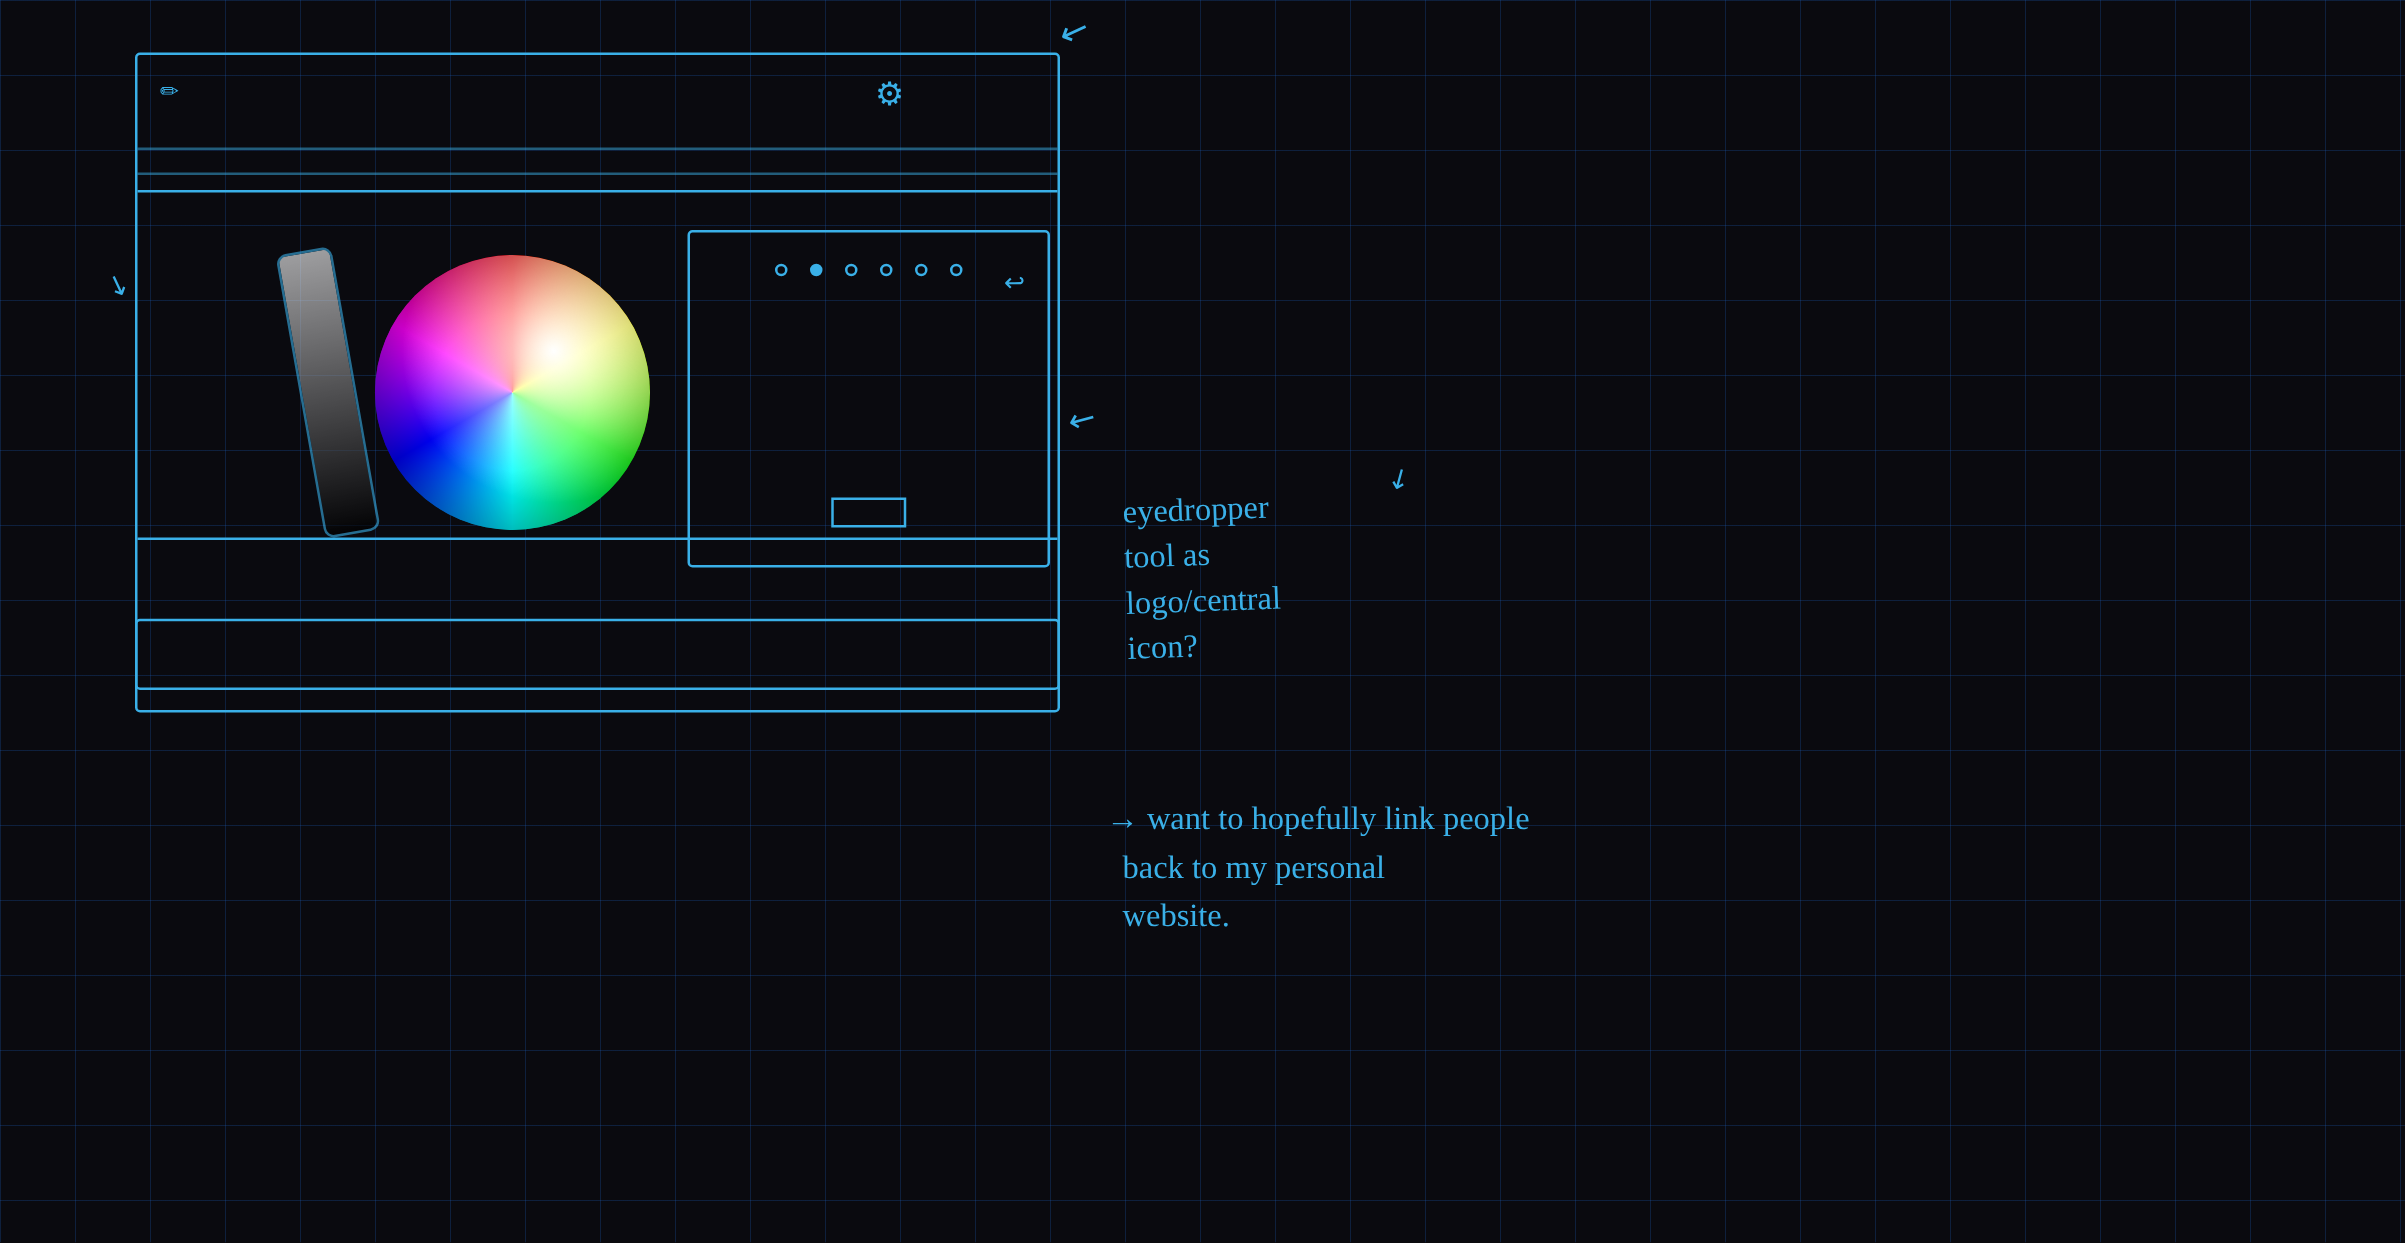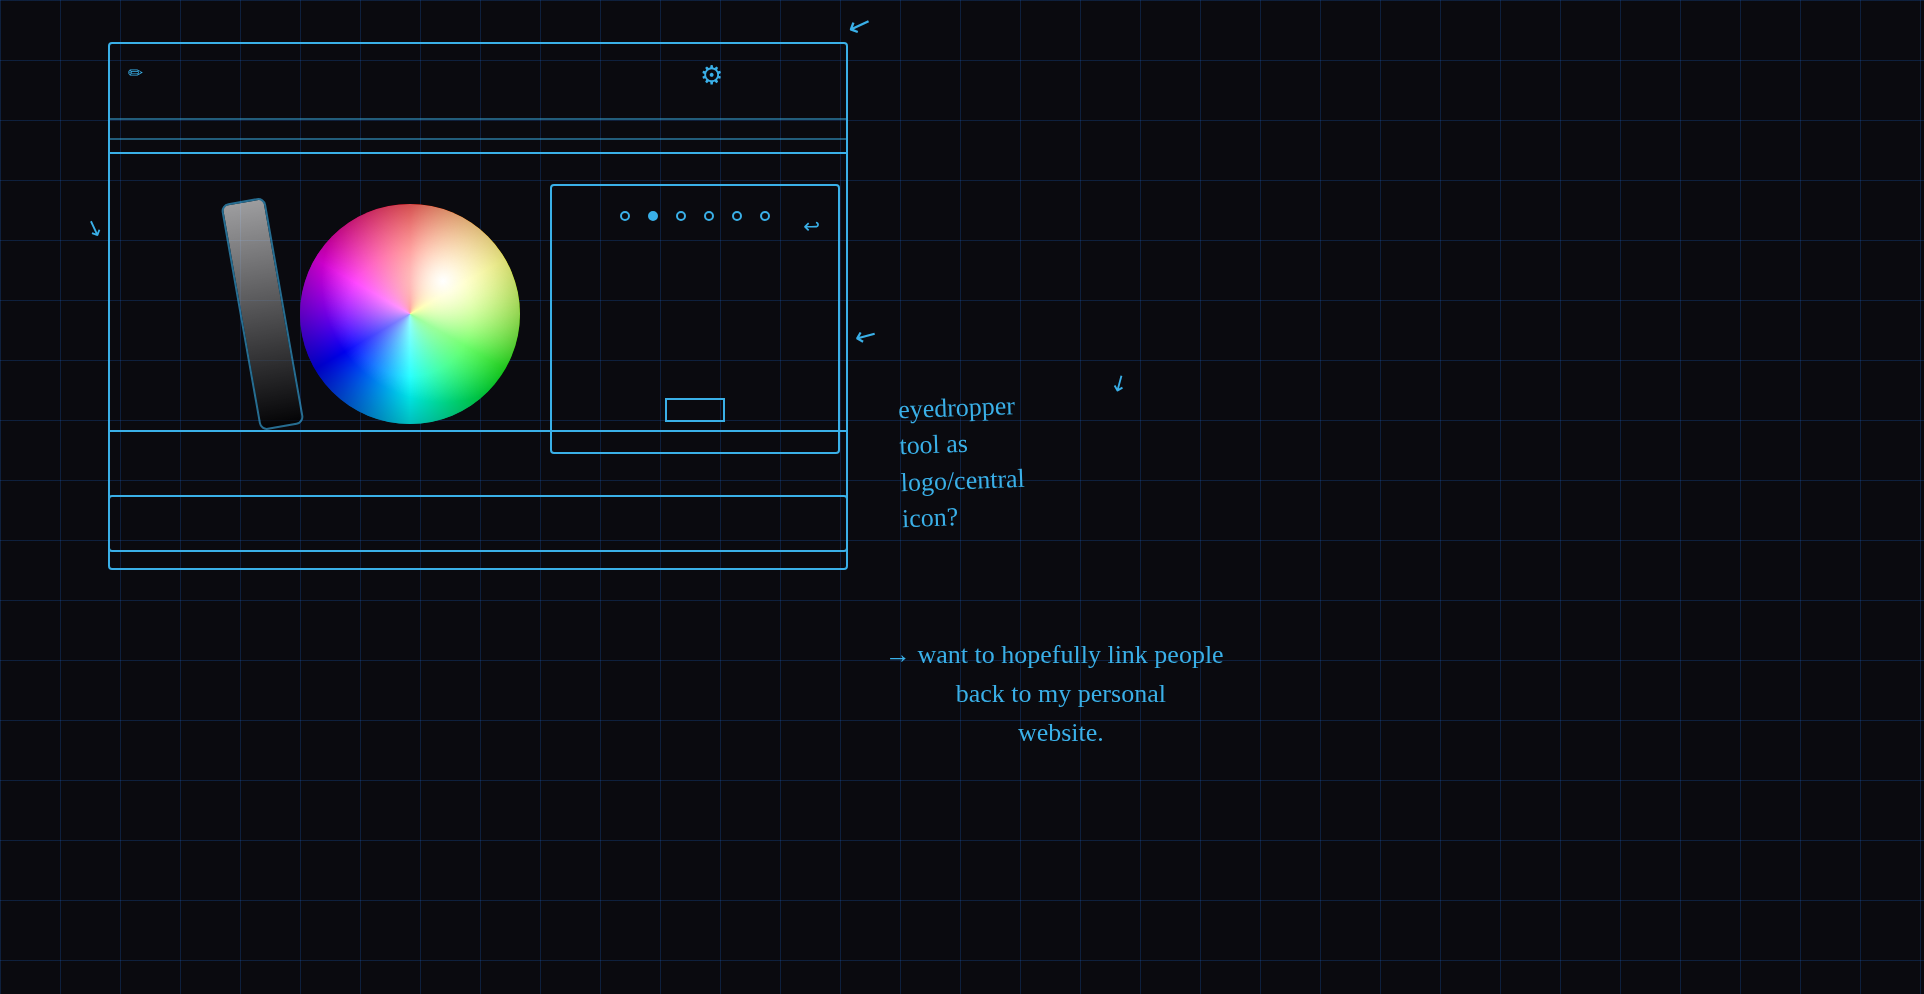--- a/index.html
+++ b/index.html
@@ -241,13 +241,13 @@
 <span class="handwritten" style="position:absolute; top:120px; left:880px; color:#3ab0e8; font-size:26px; line-height:1.3; transform:rotate(-3deg);"></span>
 
 <span class="handwritten" style="position:absolute; top:230px; left:885px; color:#3ab0e8; font-size:26px; line-height:1.3; transform:rotate(-3deg);"></span>
 
 <span style="position:absolute; top:320px; left:855px; color:#3ab0e8; font-size:26px; transform:rotate(30deg);">↙</span>
 
 <span class="handwritten" style="position:absolute; top:390px; left:900px; color:#3ab0e8; font-size:26px; line-height:1.4; transform:rotate(-2deg); max-width:380px;">eyedropper<br>tool as<br>logo/central<br>icon?</span>
 
 <span style="position:absolute; top:370px; left:1110px; color:#3ab0e8; font-size:22px; transform:rotate(-30deg);">↙</span>
 
-<span class="handwritten" style="position:absolute; top:635px; left:885px; color:#3ab0e8; font-size:26px; line-height:1.5; max-width:580px;text-align:center;">→ want to hopefully link people<br>&nbsp;&nbsp;back to my personal<br>&nbsp;&nbsp;website.</span>
+<span class="handwritten" style="position:absolute; top:635px; left:885px; color:#3ab0e8; font-size:26px; line-height:1.5; max-width:580px;">→ want to hopefully link people<br>&nbsp;&nbsp;back to my personal<br>&nbsp;&nbsp;website.</span>
 
 </body></html>

